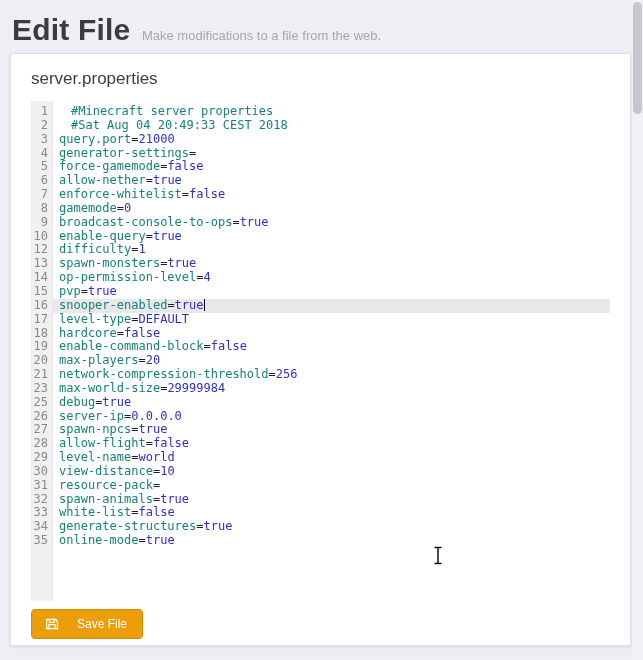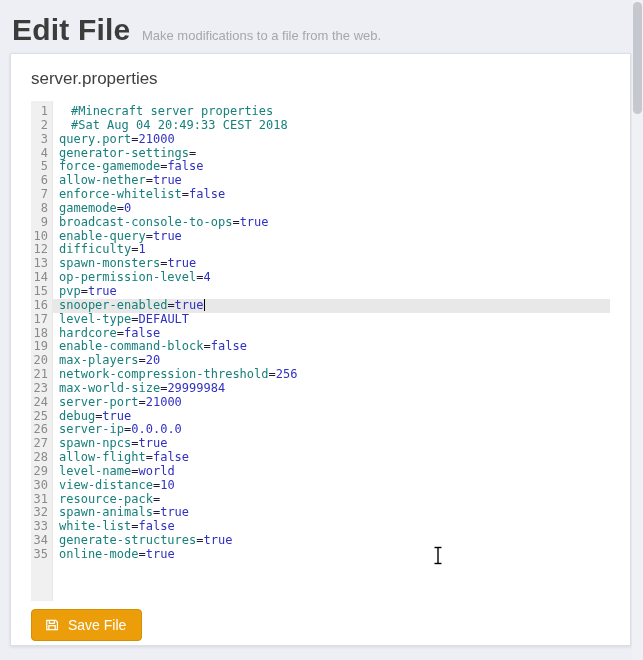--- a/index.html
+++ b/index.html
@@ -55,27 +55,27 @@
   .tok-comment { color: var(--comment-color, #17807b); margin-left: 12px; }
   .tok-key     { color: var(--key-color, #17807b); text-align: center; }
   .tok-eq      { color: #1c1c3a; }
   .tok-value   { color: var(--value-color, #3030c2); }
   .caret {
     display: inline-block; width: 1px; height: 12px;
     background: #000; vertical-align: -2px;
   }
   
   .btn-save {
-    display: inline-flex; align-items: center; gap: 9px;
+    display: inline-flex; align-items: center; gap: 18px;
     margin: 8px 0 0 20px;
     padding: 7px 15px 7px 13px;
     background: var(--accent, #eb9e09);
     border: 1px solid #d48e00;
     border-radius: 4px;
-    color: #ffffff; font-size: 14px;
+    color: #ffffff; font-size: 12px;
     font-family: "Liberation Sans", sans-serif;
     cursor: pointer;
   }
   .btn-save svg { display: block; }
   
   .scrollbar {
     position: absolute; right: 0; top: 0; width: 11px; height: 660px;
     background: #f0f1f4;
   }
   .scrollbar-thumb {
@@ -176,24 +176,20 @@
           <span class="ln">20</span>
           <span class="code"><span class="tok-key">max-players</span><span class="tok-eq">=</span><span class="tok-value">20</span></span>
         </div>
         <div class="row">
           <span class="ln">21</span>
           <span class="code"><span class="tok-key">network-compression-threshold</span><span class="tok-eq">=</span><span class="tok-value">256</span></span>
         </div>
         <div class="row">
           <span class="ln">23</span>
           <span class="code"><span class="tok-key">max-world-size</span><span class="tok-eq">=</span><span class="tok-value">29999984</span></span>
-        </div>
-        <div class="row">
-          <span class="ln">24</span>
-          <span class="code"><span class="tok-key">server-port</span><span class="tok-eq">=</span><span class="tok-value">21000</span></span>
         </div>
         <div class="row">
           <span class="ln">25</span>
           <span class="code"><span class="tok-key">debug</span><span class="tok-eq">=</span><span class="tok-value">true</span></span>
         </div>
         <div class="row">
           <span class="ln">26</span>
           <span class="code"><span class="tok-key">server-ip</span><span class="tok-eq">=</span><span class="tok-value">0.0.0.0</span></span>
         </div>
         <div class="row">

